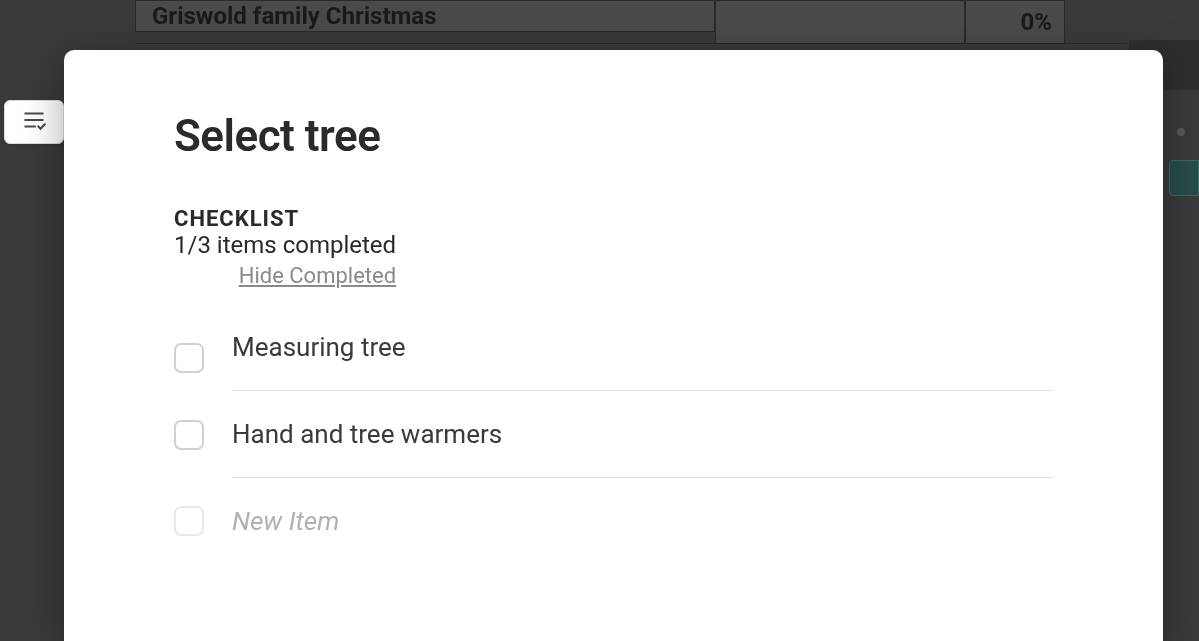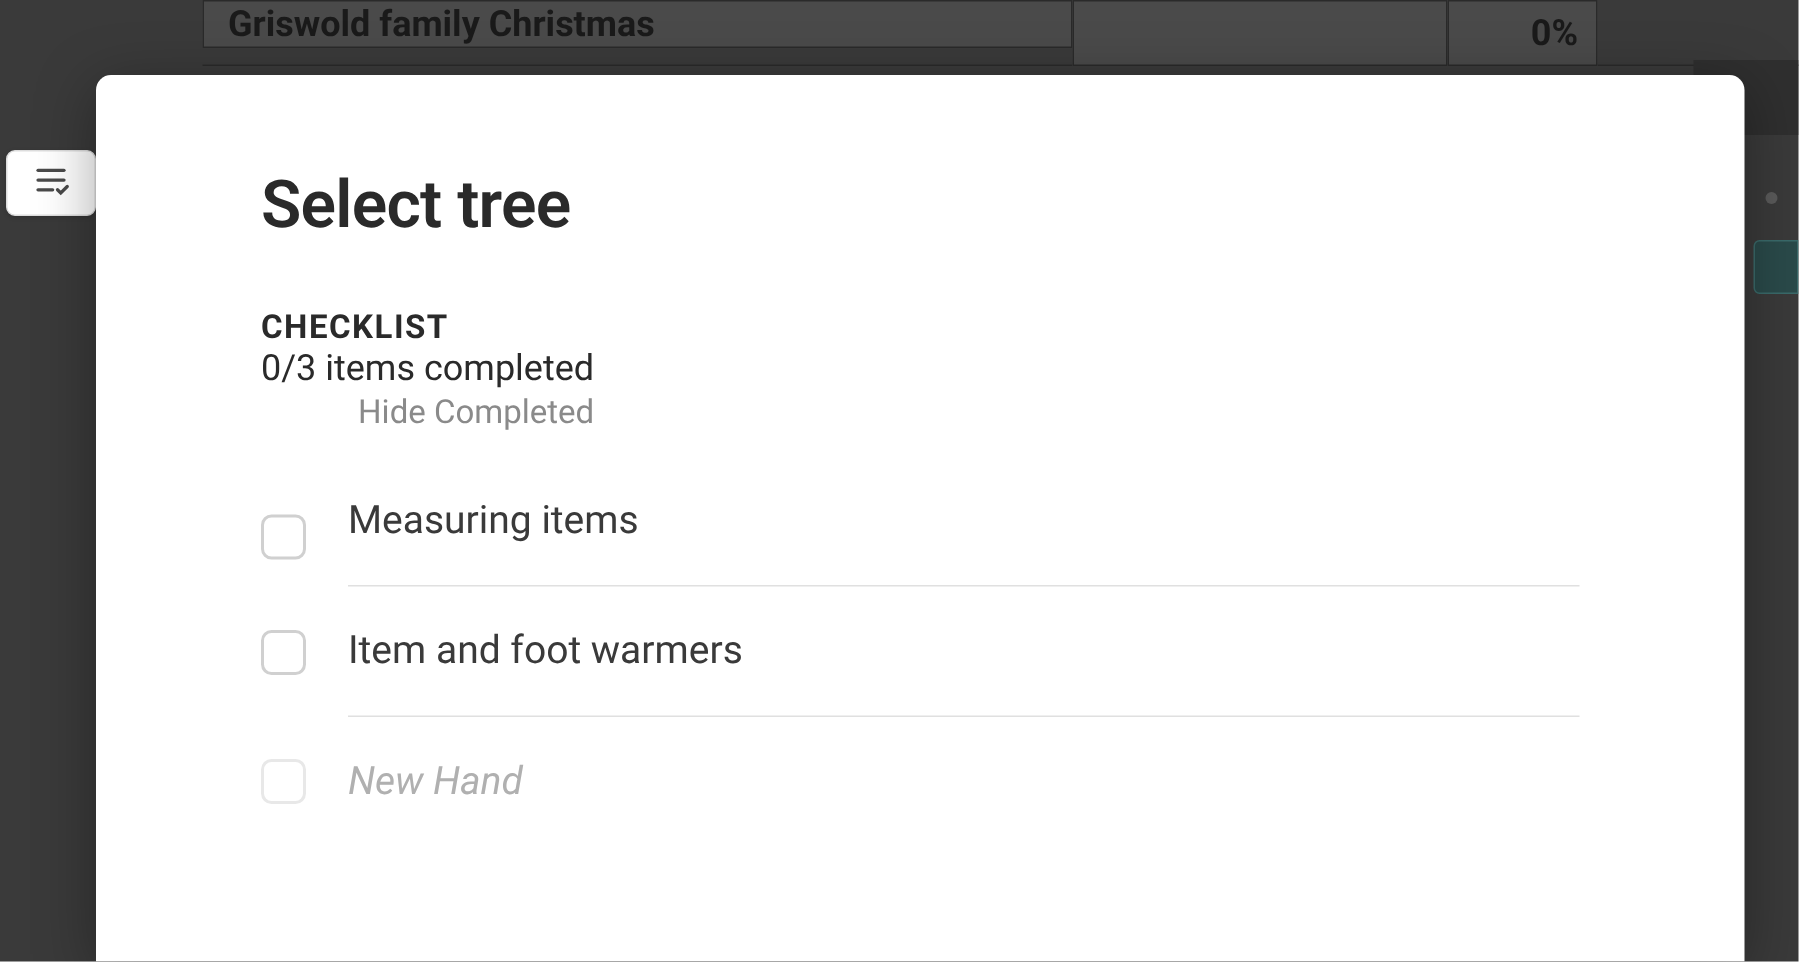--- a/index.html
+++ b/index.html
@@ -156,20 +156,21 @@
     .items-completed {
       font-size: 24px;
       color: #2a2a2a;
       font-weight: 400;
     }
     .hide-completed {
       display: inline-block;
       margin-top: 4px;
       font-size: 22px;
       color: #8a8a8a;
+      text-decoration: underline;
       cursor: pointer;
     }
     .checklist-items {
       list-style: none;
     }
     .checklist-item {
       display: flex;
       align-items: center;
       gap: 28px;
       margin-bottom: 0;
@@ -234,38 +235,38 @@
     </svg>
   </span>
 </div>
 
 <div class="modal">
   <h1 class="modal-title">Select tree</h1>
 
   <div class="checklist-header">
     <div class="checklist-label">CHECKLIST</div>
     <div class="checklist-meta">
-      <div class="items-completed">0/3 items completed</div>
+      <div class="items-completed">1/3 items completed</div>
       <a class="hide-completed">Hide Completed</a>
     </div>
   </div>
 
   <ul class="checklist-items">
     <li class="checklist-item">
       <div class="checkbox"></div>
       <div class="item-body">
-        <span class="item-text">Measuring items</span>
+        <span class="item-text">Measuring tree</span>
       </div>
     </li>
     <li class="checklist-item">
       <div class="checkbox"></div>
       <div class="item-body">
-        <span class="item-text">Item and foot warmers</span>
+        <span class="item-text">Hand and tree warmers</span>
       </div>
     </li>
     <li class="checklist-item">
       <div class="checkbox faded"></div>
       <div class="item-body no-border">
-        <span class="item-text placeholder">New Hand</span>
+        <span class="item-text placeholder">New Item</span>
       </div>
     </li>
   </ul>
 </div>
 
 </body></html>

